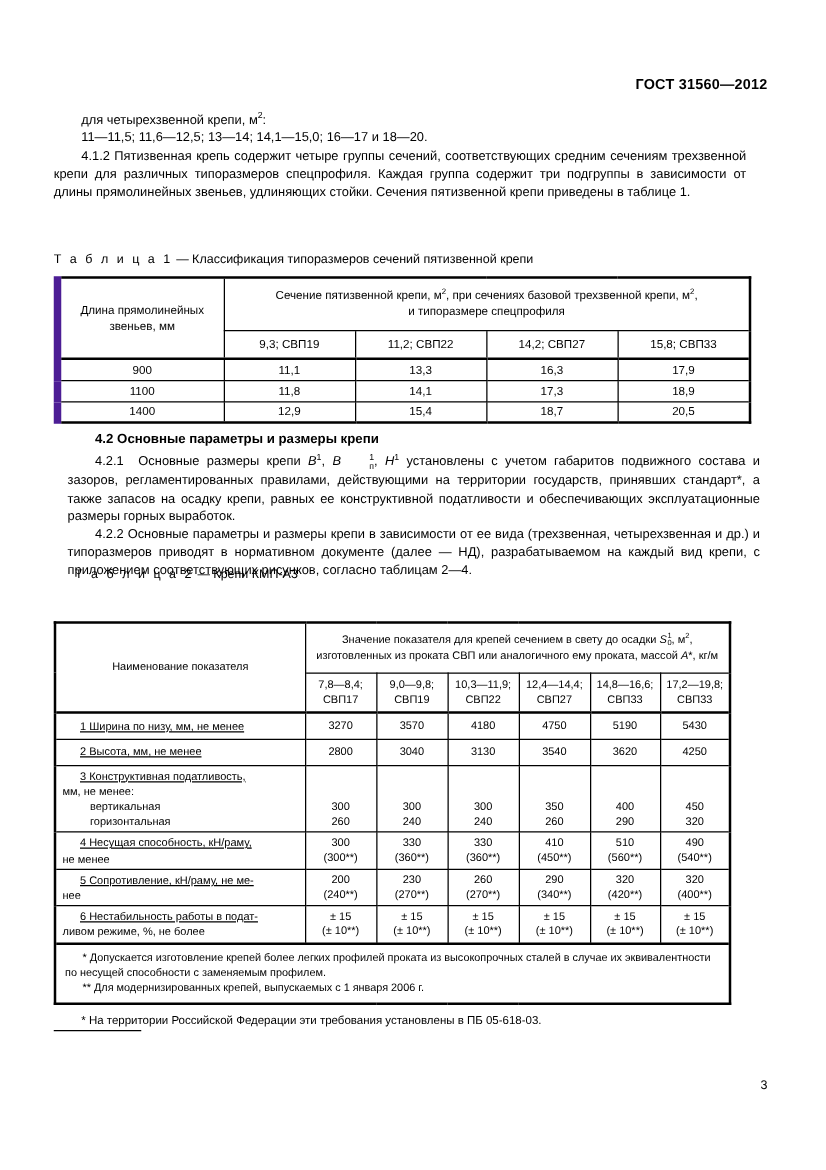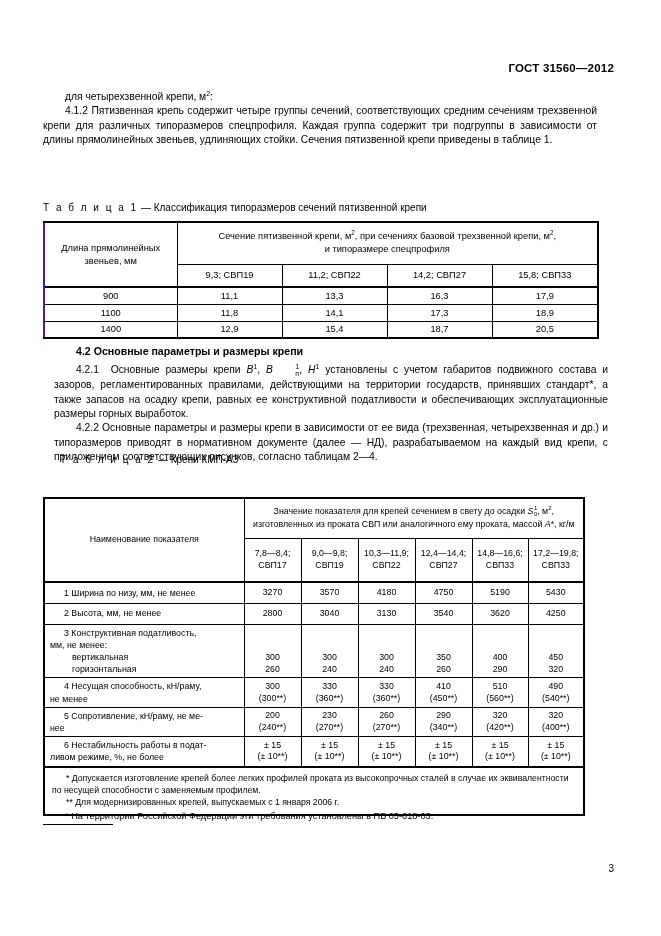--- a/index.html
+++ b/index.html
@@ -104,54 +104,54 @@
     left: 43px;
     top: 221px;
     width: 554px;
     font-size: 9.3px;
   }
   #table1 td { height: 17px; }
   #table1 .hdr-span { height: 42px; line-height: 13px; }
   #table1 .hdr-sub  { height: 23px; }
   #table1 .stub     { line-height: 13px; }
   #table1 .heavy-top { border-top: 2px solid #000; }
-  #table1 .outer-l { border-left: 2px solid #4c1d95; }
+  #table1 .outer-l { border-left: 6px solid #4c1d95; }
   #table1 .outer-r { border-right: 2px solid #000; }
   #table1 .outer-t { border-top: 2px solid #000; }
   #table1 .outer-b { border-bottom: 2px solid #000; }
 
   
   #table2 {
     left: 43px;
     top: 497px;
     width: 540px;
     font-size: 8.8px;
   }
   #table2 td { line-height: 11.6px; }
   #table2 .hdr-span { height: 40px; line-height: 13.5px; }
-  #table2 .hdr-col  { height: 44px; line-height: 11.5px; margin-left: 13px; }
+  #table2 .hdr-col  { height: 32px; line-height: 11.5px; margin-left: 13px; }
   #table2 .stub-cell {
     text-align: left;
     padding-left: 5px;
     padding-right: 4px;
     line-height: 12.2px;
   }
   #table2 .num-cell { text-align: center; }
   #table2 .note-cell {
     text-align: left;
     padding: 4px 7px 5px 7px;
     line-height: 12.4px;
     font-size: 8.7px;
   }
   #table2 .heavy-top { border-top: 2px solid #000; }
   #table2 .outer-l { border-left: 2px solid #000; }
   #table2 .outer-r { border-right: 2px solid #000; }
   #table2 .outer-t { border-top: 2px solid #000; }
   #table2 .outer-b { border-bottom: 2px solid #000; margin-left: 20px; }
-  .ind1 { padding-left: 14px; display: inline-block; }
+  .ind1 { padding-left: 14px; display: inline-block; text-decoration: underline; }
   .ind2 { padding-left: 22px; display: inline-block; }
 
   
   .footnote-rule {
     position: absolute;
     left: 43px;
     top: 824px;
     width: 70px;
     height: 0;
     border-top: 1px solid #000;
@@ -176,20 +176,21 @@
 <body>
 
 <div class="page">
 
   <div class="doc-header">ГОСТ 31560—2012</div>
 
   <div class="body-block" style="top:90px;">
     <p class="para indent">
       <span>для четырехзвенной крепи, м<sup>2</sup>:</span>
     </p>
+    <p class="para indent">11—11,5; 11,6—12,5; 13—14; 14,1—15,0; 16—17 и 18—20.</p>
     <p class="para indent">4.1.2  Пятизвенная крепь содержит четыре группы сечений, соответствующих средним сечениям трехзвенной крепи для различных типоразмеров спецпрофиля. Каждая группа содержит три подгруппы в зависимости от длины прямолинейных звеньев, удлиняющих стойки. Сечения пятизвенной крепи приведены в таблице 1.</p>
   </div>
 
   <div class="table-caption" style="top:202px;">
     <span class="tword">Т а б л и ц а  1</span>
     <span>— Классификация типоразмеров сечений пятизвенной крепи</span>
   </div>
 
   <table class="gost" id="table1">
     <colgroup>

